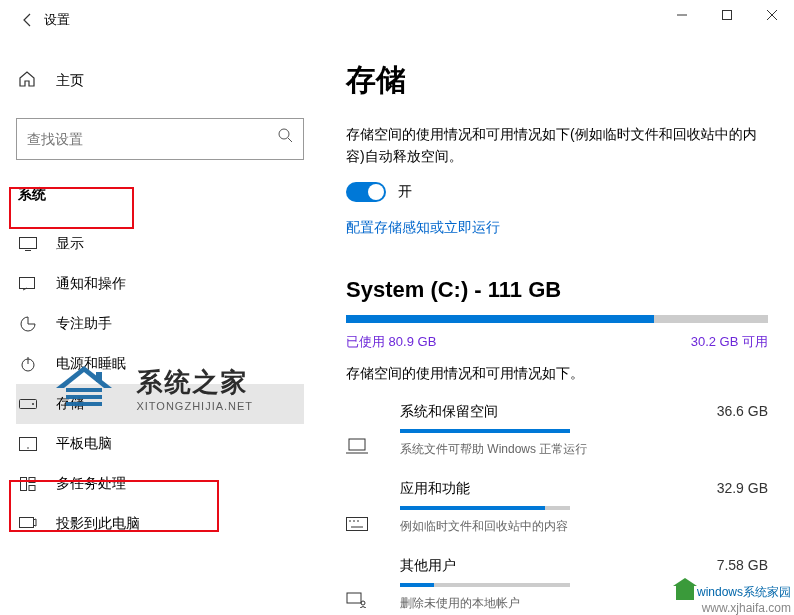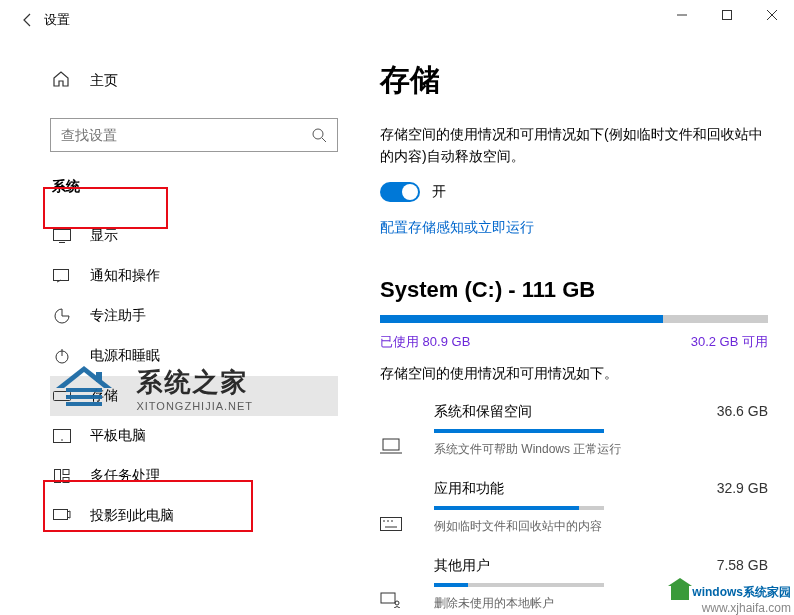--- a/index.html
+++ b/index.html
@@ -4,26 +4,26 @@
 <style>
 * { margin:0; padding:0; box-sizing:border-box; font-family:"Microsoft YaHei","Segoe UI",sans-serif; }
 body { width:794px; height:615px; background:#fff; position:relative; overflow:hidden; color:#000; }
 
 .titlebar { height:40px; display:flex; align-items:center; padding-left:12px; }
 .back-btn { width:32px; height:32px; display:flex; align-items:center; justify-content:center; cursor:pointer; }
 .title-text { font-size:13px; }
 .win-controls { position:absolute; right:0; top:0; display:flex; }
 .win-btn { width:45px; height:30px; display:flex; align-items:center; justify-content:center; cursor:pointer; }
 
-.layout { display:flex; height:575px;padding-left:34px; }
+.layout { display:flex; height:575px; }
 .sidebar { width:320px; padding:24px 16px 0 16px; position:relative; }
 .home-row { display:flex; align-items:center; gap:18px; padding:6px 2px; margin-bottom:20px; cursor:pointer; }
 .home-row .icon { width:20px; }
 .home-label { font-size:14px; }
-.search-box { width:288px; height:34px; border:1px solid #999; display:flex; align-items:center; padding:0 10px; margin-bottom:18px; position:relative; }
+.search-box { width:288px; height:42px; border:1px solid #999; display:flex; align-items:center; padding:0 10px; margin-bottom:18px; position:relative; }
 .search-box input { border:none; outline:none; flex:1; font-size:14px; background:transparent; }
 .search-icon { position:absolute; right:10px; top:8px; color:#555; }
 
 .section-header { font-size:14px; font-weight:600; padding:8px 2px; margin-bottom:12px; }
 .nav-item { display:flex; align-items:center; gap:18px; padding:11px 2px; cursor:pointer; font-size:14px; }
 .nav-item .icon { width:20px; display:flex; justify-content:center; color:#333; }
 .nav-item.active { background:#e6e6e6; }
 
 .red-box1 { position:absolute; left:9px; top:147px; width:125px; height:42px; border:2px solid #e80a16; pointer-events:none; }
 .red-box2 { position:absolute; left:9px; top:440px; width:210px; height:52px; border:2px solid #e80a16; pointer-events:none; }
@@ -56,21 +56,21 @@
 .watermark1 { position:absolute; left:56px; top:358px; width:260px; pointer-events:none; opacity:0.95; }
 .watermark1 .logo-icon { display:inline-block; vertical-align:middle; }
 .watermark1 .logo-txt { display:inline-block; vertical-align:middle; margin-left:6px; }
 .wm-big { font-size:26px; font-weight:700; letter-spacing:2px; color:#222; }
 .wm-small { font-size:11px; letter-spacing:1px; color:#555; }
 
 .watermark2 { position:absolute; right:3px; bottom:0px; pointer-events:none; }
 .wm2-row { display:flex; align-items:center; gap:3px; }
 .wm2-house { width:18px; height:14px; background:#3a9a3a; position:relative; }
 .wm2-house::before { content:""; position:absolute; left:-3px; top:-8px; width:0; height:0; border-left:12px solid transparent; border-right:12px solid transparent; border-bottom:8px solid #3a9a3a; }
-.wm2-txt { font-size:12px; color:#0066aa; font-weight:700; }
+.wm2-txt { font-size:12px; color:#0066aa; font-weight:400; }
 .wm2-sub { font-size:12px; color:#888; text-align:right; }
 </style>
 </head>
 <body>
 
 <div class="titlebar">
   <div class="back-btn">
     <svg width="16" height="16" viewBox="0 0 16 16">
         <path d="M10 2 L4 8 L10 14" stroke="#333" stroke-width="1.2" fill="none"></path>
       </svg>

